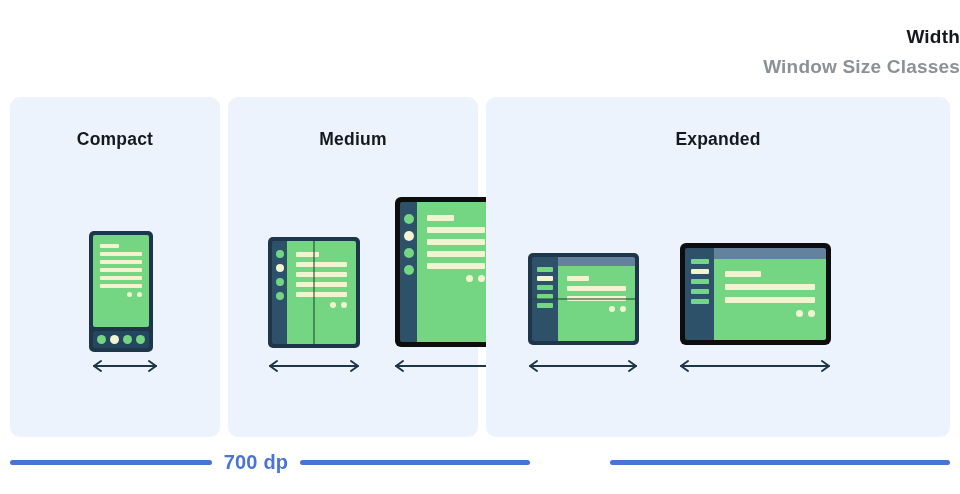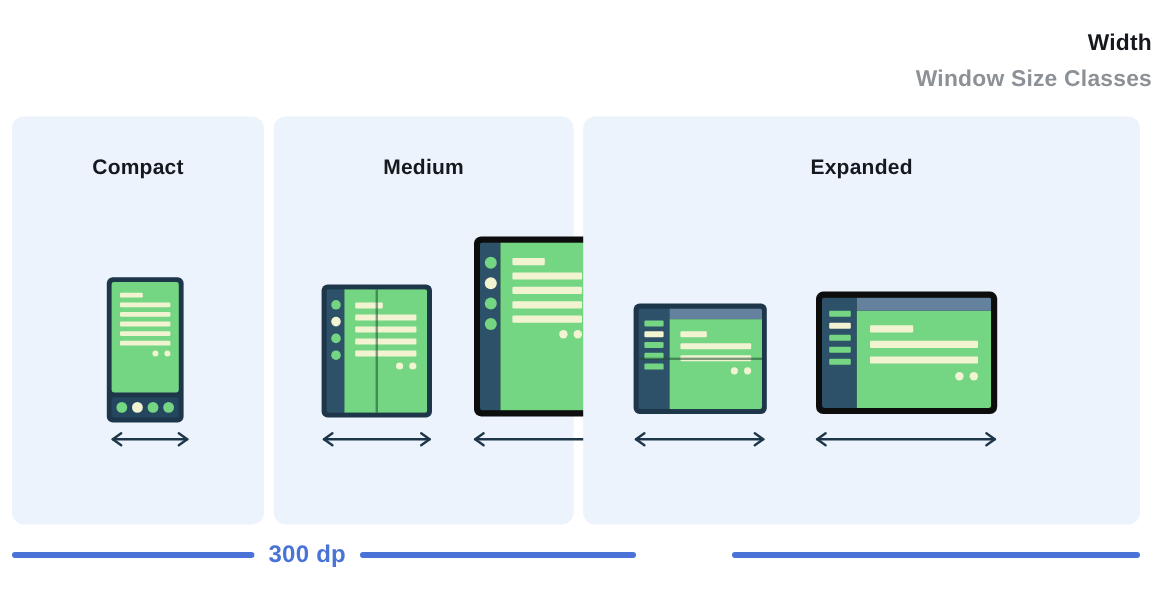--- a/index.html
+++ b/index.html
@@ -292,16 +292,16 @@
         <line x1="6" y1="8" x2="154" y2="8"></line>
         <path d="M13,3 L6,8 L13,13"></path>
         <path d="M147,3 L154,8 L147,13"></path>
       </svg>
     </div>
   </div>
 </div>
 
 <div class="ruler">
   <div class="ruler-seg seg-1"></div>
-  <div class="bp-label bp-600">300 dp</div>
+  <div class="bp-label bp-600">700 dp</div>
   <div class="ruler-seg seg-2"></div>
   <div class="ruler-seg seg-3"></div>
 </div>
 
 </body></html>

